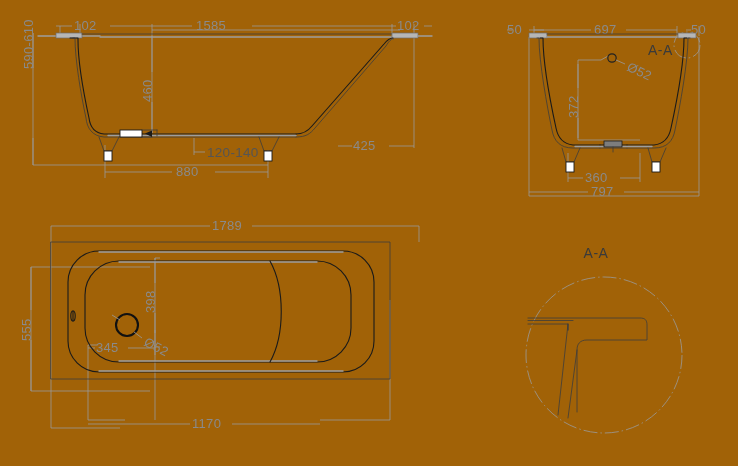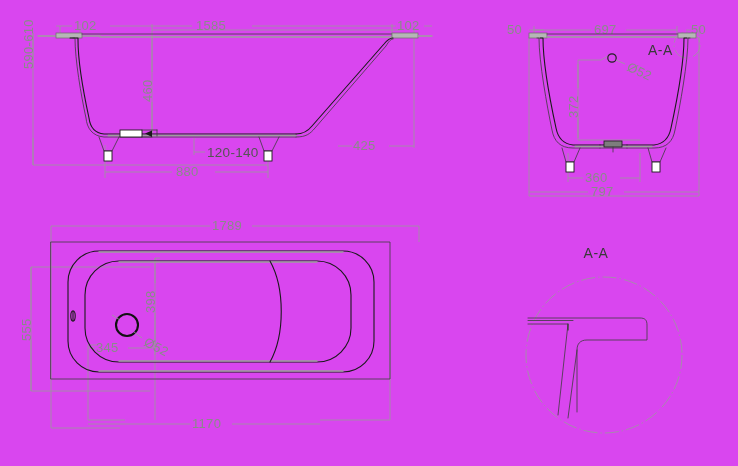--- a/index.html
+++ b/index.html
@@ -7,21 +7,21 @@
     padding: 0;
     background: #ffffff;
   }
   body {
     font-family: "Liberation Sans", sans-serif;
   }
   #sheet {
     position: relative;
     width: 738px;
     height: 466px;
-    background: #d946ef;
+    background: #a16207;
     overflow: hidden;
   }
   #sheet svg {
     display: block;
   }
   .dim-text {
     font-family: "Liberation Sans", sans-serif;
     font-size: 13px;
     fill: #8a8a8a;
     letter-spacing: 0.3px;

